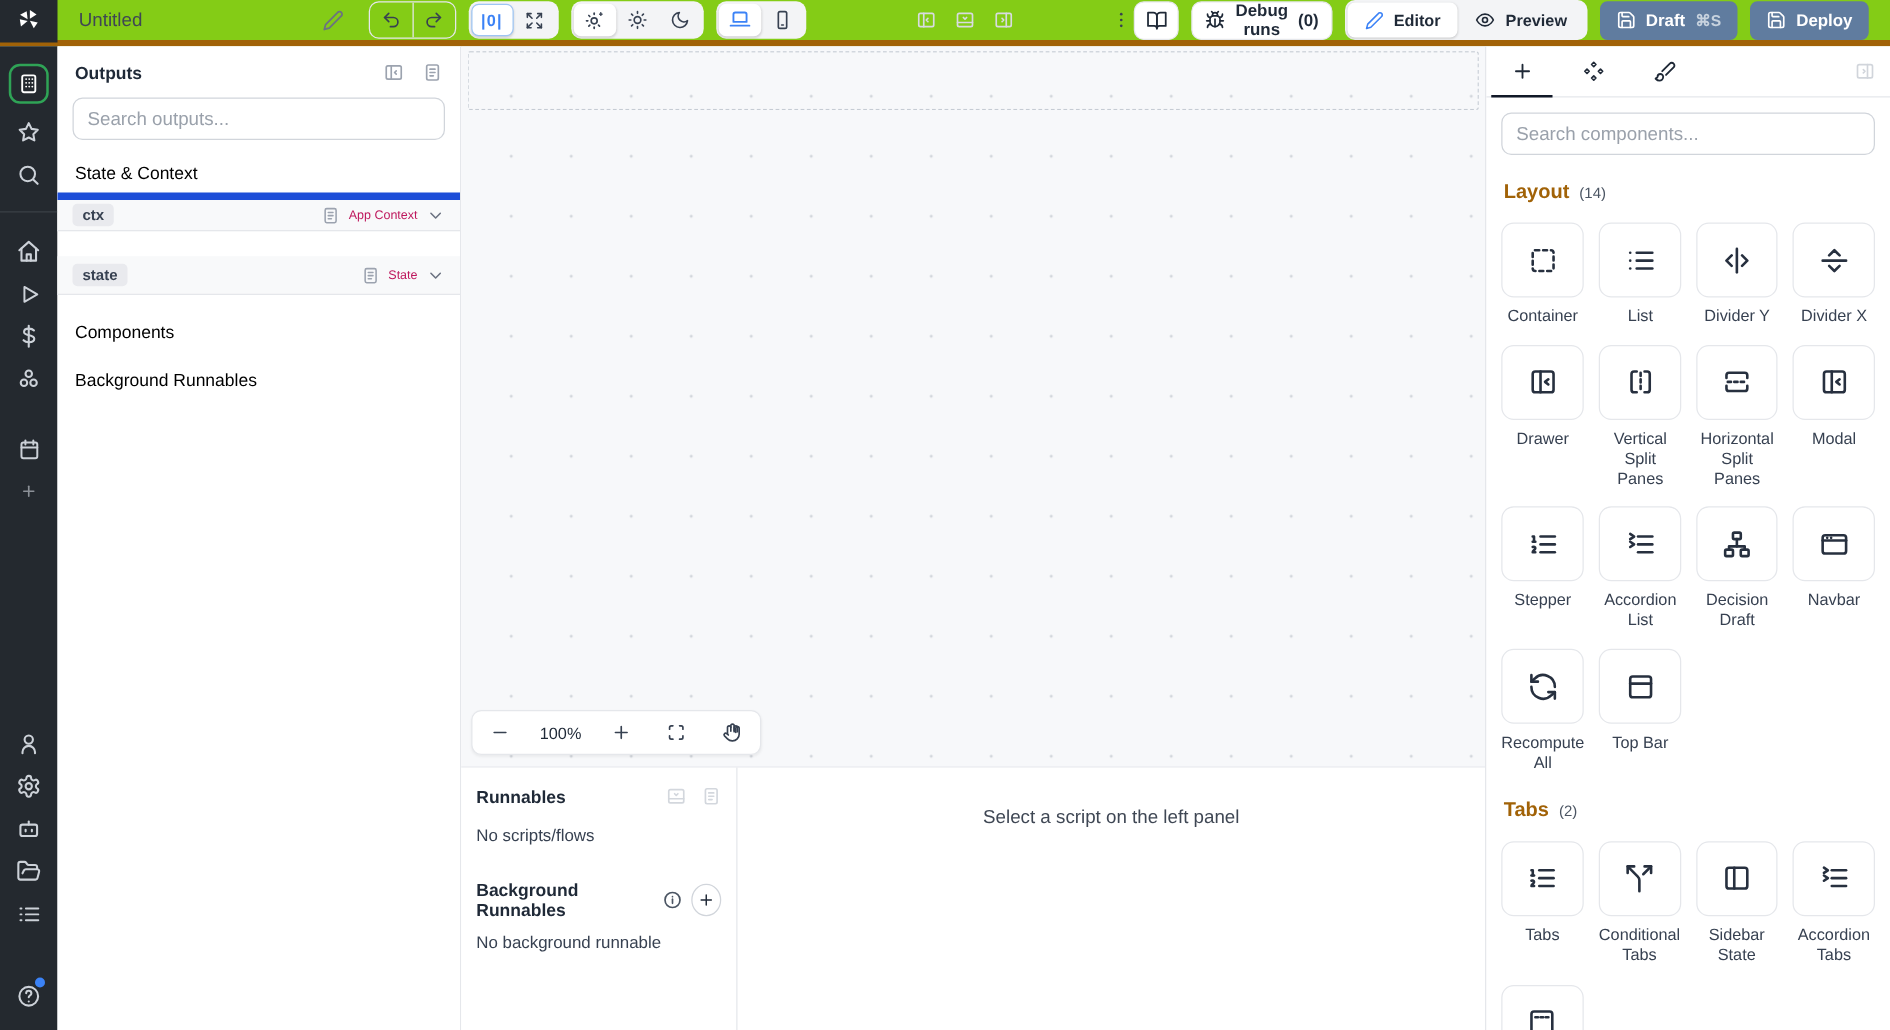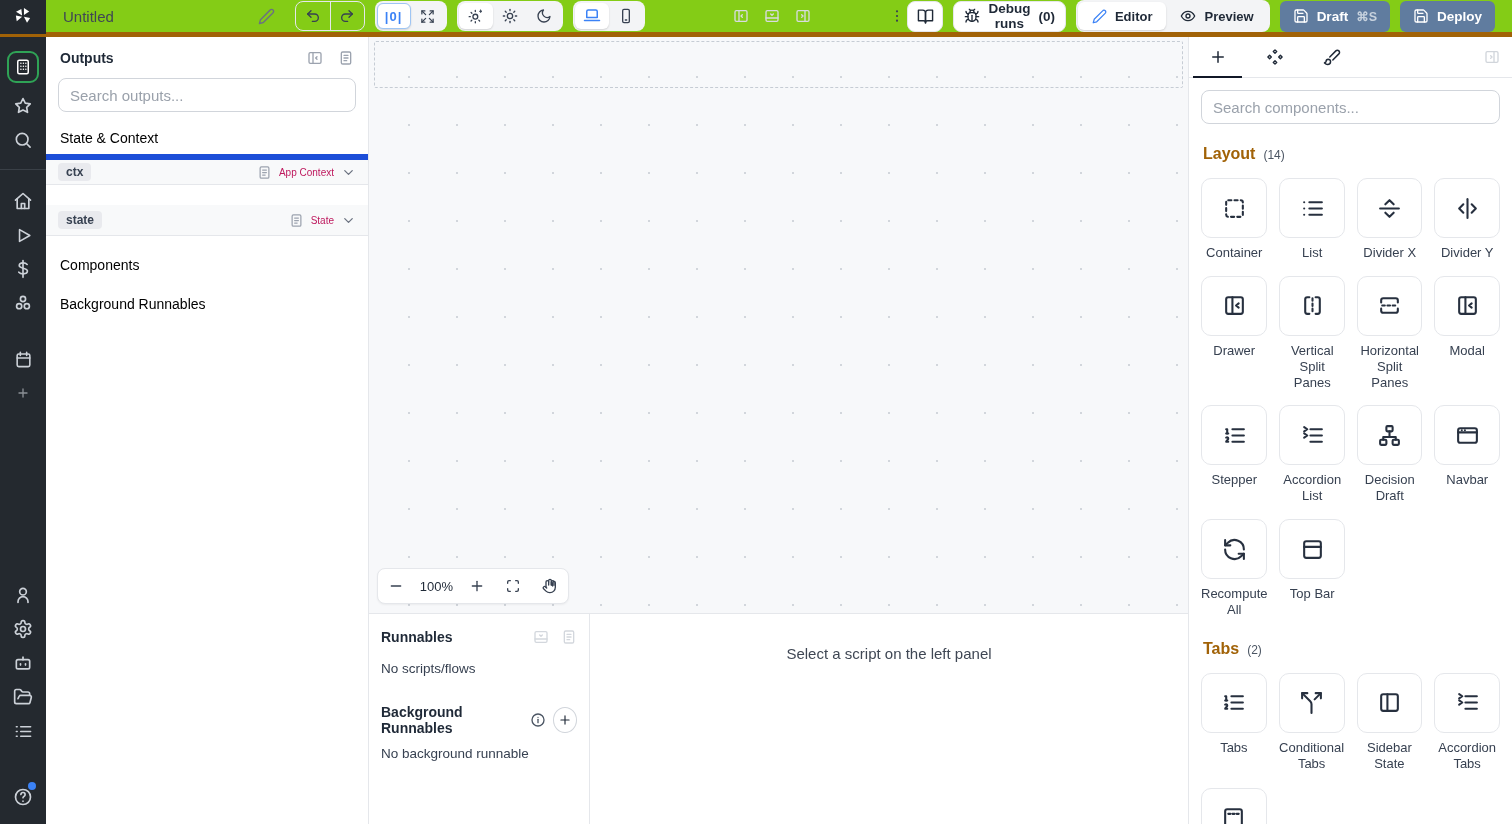--- a/index.html
+++ b/index.html
@@ -56,21 +56,21 @@
 .ctx-row.first{border-top:6px solid #1d4ed8;margin-bottom:20px}
 .badge{background:#e9eaee;border-radius:4px;padding:2px 8px;font-size:12px;font-weight:600;color:#374151}
 .row-right{margin-left:auto;display:flex;align-items:center;gap:7px;color:#9ca3af}
 .row-type{font-weight:400;font-size:10px;color:#be185d}
 .mt16{margin-top:16px}
 
 
 .center{flex:1;display:flex;flex-direction:column;min-width:0}
 .canvas{flex:1;position:relative;background:#f7f8fa;background-image:radial-gradient(circle,#d2d6dc 1px,transparent 1.4px);background-size:48px 48px;background-position:16px 16px}
 .dropzone{position:absolute;top:4px;left:5px;right:5px;height:47px;border:1.5px dashed #c6ccd4;border-radius:2px}
-.zoombar{position:absolute;left:8px;bottom:9px;width:192px;height:36px;background:#fff;border:1px solid #e5e7eb;border-radius:8px;display:flex;align-items:center;justify-content:space-around;color:#374151;box-shadow:0 1px 2px rgba(0,0,0,.05)}
+.zoombar{position:absolute;left:8px;bottom:9px;width:232px;height:36px;background:#fff;border:1px solid #e5e7eb;border-radius:8px;display:flex;align-items:center;justify-content:space-around;color:#374151;box-shadow:0 1px 2px rgba(0,0,0,.05)}
 .zoombar button{display:flex;align-items:center;justify-content:center;width:26px;height:26px;color:#374151}
 .zoom-label{font-size:13px;color:#1f2937}
 
 
 .bottom{height:211px;border-top:1px solid #e5e7eb;display:flex;background:#fff}
 .runnables-col{width:221px;border-right:1px solid #e5e7eb;padding:15px 12px;flex:0 0 auto}
 .run-head{display:flex;align-items:center;margin-bottom:16px}
 .run-icons{margin-left:auto;display:flex;gap:12px;color:#d3d7dd}
 .muted{font-size:13.5px;color:#374151}
 .bg-head{display:flex;align-items:center;gap:7px;margin-top:28px;margin-bottom:10px}
@@ -582,37 +582,37 @@
                   <path d="M4 12h.01"></path>
                   <path d="M4 18h.01"></path>
                 </svg>
             </div>
             <div class="comp-label">List</div>
           </div>
 
           <div class="comp-item">
             <div class="comp-card">
               <svg width="25" height="25" viewBox="0 0 24 24" fill="none" stroke="currentColor" stroke-width="2" stroke-linecap="round" stroke-linejoin="round">
+                  <path d="M12 3v18"></path>
+                  <path d="M8 8l-4 4 4 4"></path>
+                  <path d="m16 8 4 4-4 4"></path>
+                </svg>
+            </div>
+            <div class="comp-label">Divider Y</div>
+          </div>
+
+          <div class="comp-item">
+            <div class="comp-card">
+              <svg width="25" height="25" viewBox="0 0 24 24" fill="none" stroke="currentColor" stroke-width="2" stroke-linecap="round" stroke-linejoin="round">
                   <path d="M3 12h18"></path>
                   <path d="m8 8 4-4 4 4"></path>
                   <path d="m8 16 4 4 4-4"></path>
                 </svg>
             </div>
             <div class="comp-label">Divider X</div>
-          </div>
-
-          <div class="comp-item">
-            <div class="comp-card">
-              <svg width="25" height="25" viewBox="0 0 24 24" fill="none" stroke="currentColor" stroke-width="2" stroke-linecap="round" stroke-linejoin="round">
-                  <path d="M12 3v18"></path>
-                  <path d="M8 8l-4 4 4 4"></path>
-                  <path d="m16 8 4 4-4 4"></path>
-                </svg>
-            </div>
-            <div class="comp-label">Divider Y</div>
           </div>
 
           <div class="comp-item">
             <div class="comp-card">
               <svg width="25" height="25" viewBox="0 0 24 24" fill="none" stroke="currentColor" stroke-width="2" stroke-linecap="round" stroke-linejoin="round">
                   <rect x="4" y="4" width="16" height="16" rx="2"></rect>
                   <path d="M10 4v16"></path>
                   <path d="m16 10-2.5 2 2.5 2"></path>
                 </svg>
             </div>

